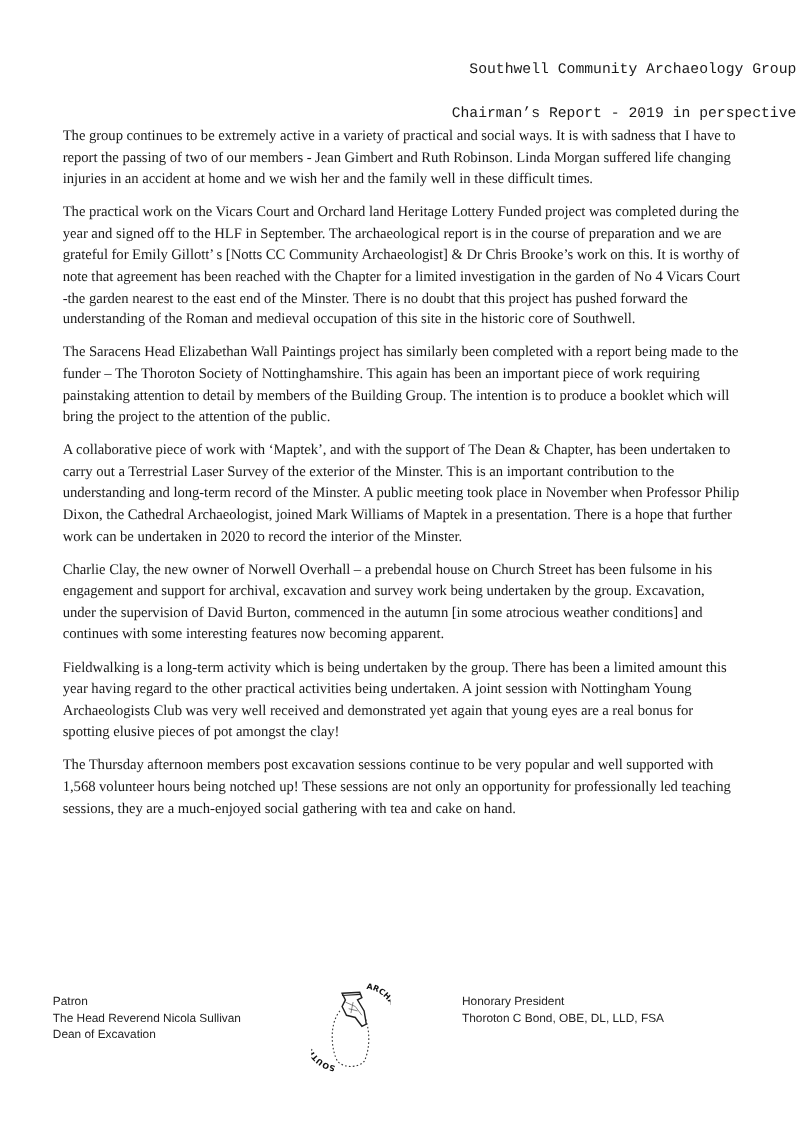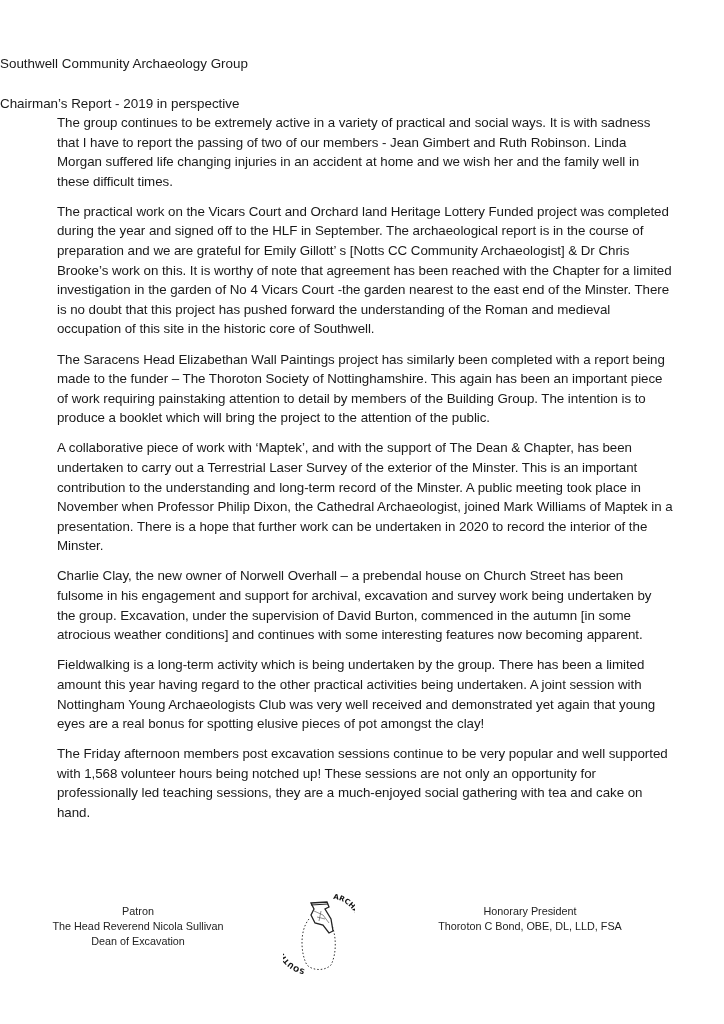--- a/index.html
+++ b/index.html
@@ -2,30 +2,30 @@
 <html><head>
   <meta charset="utf-8">
   <style>
     html, body { margin: 0; padding: 0; background: #ffffff; }
     body {
       width: 724px; height: 1024px; overflow: hidden; position: relative;
       font-family: "Liberation Sans", "DejaVu Sans", sans-serif;
       color: #1a1a1a;
     }
     .page { position: absolute; left: 0; top: 0; width: 724px; height: 1024px; }
-    .title-block { position: absolute; left: 0; width: 724px; text-align: left; font-size: 13.4px; }
+    .title-block { position: absolute; left: 0; width: 724px; text-align: right; font-size: 13.4px; font-family: Liberation Mono, monospace; }
     .org-title { top: 56px; }
     .report-title { top: 84px; margin-top: 12px; }
     .body-text {
       position: absolute; left: 57px; width: 616px; top: 113px;
-      font-size: 13.35px; line-height: 19.6px; letter-spacing: -0.05px;
+      font-size: 13.35px; line-height: 19.6px; letter-spacing: -0.05px; font-family: Liberation Serif, serif;
     }
     .body-text p { margin: 0 0 10.5px 0; }
     .footer-col {
-      position: absolute; top: 904px; text-align: center;
+      position: absolute; top: 904px; text-align: left;
       font-size: 10.8px; line-height: 14.8px; color: #222;
     }
     .patron { left: 48px; width: 180px; }
     .president { left: 420px; width: 220px; }
     .patron div, .president div { white-space: nowrap; }
     .logo { position: absolute; left: 283px; top: 893px; width: 72px; height: 86px; }
   </style>
 </head>
 <body>
 
@@ -33,21 +33,21 @@
   <div class="title-block org-title">Southwell Community Archaeology Group</div>
   <div class="title-block report-title">Chairman’s Report - 2019 in perspective</div>
 
   <div class="body-text">
     <p>The group continues to be extremely active in a variety of practical and social ways. It is with sadness that I have to report the passing of two of our members - Jean Gimbert and Ruth Robinson. Linda Morgan suffered life changing injuries in an accident at home and we wish her and the family well in these difficult times.</p>
     <p>The practical work on the Vicars Court and Orchard land Heritage Lottery Funded project was completed during the year and signed off to the HLF in September. The archaeological report is in the course of preparation and we are grateful for Emily Gillott’ s [Notts CC Community Archaeologist] &amp; Dr Chris Brooke’s work on this. It is worthy of note that agreement has been reached with the Chapter for a limited investigation in the garden of No 4 Vicars Court -the garden nearest to the east end of the Minster. There is no doubt that this project has pushed forward the understanding of the Roman and medieval occupation of this site in the historic core of Southwell.</p>
     <p>The Saracens Head Elizabethan Wall Paintings project has similarly been completed with a report being made to the funder – The Thoroton Society of Nottinghamshire. This again has been an important piece of work requiring painstaking attention to detail by members of the Building Group. The intention is to produce a booklet which will bring the project to the attention of the public.</p>
     <p>A collaborative piece of work with ‘Maptek’, and with the support of The Dean &amp; Chapter, has been undertaken to carry out a Terrestrial Laser Survey of the exterior of the Minster. This is an important contribution to the understanding and long-term record of the Minster. A public meeting took place in November when Professor Philip Dixon, the Cathedral Archaeologist, joined Mark Williams of Maptek in a presentation. There is a hope that further work can be undertaken in 2020 to record the interior of the Minster.</p>
     <p>Charlie Clay, the new owner of Norwell Overhall – a prebendal house on Church Street has been fulsome in his engagement and support for archival, excavation and survey work being undertaken by the group. Excavation, under the supervision of David Burton, commenced in the autumn [in some atrocious weather conditions] and continues with some interesting features now becoming apparent.</p>
     <p>Fieldwalking is a long-term activity which is being undertaken by the group. There has been a limited amount this year having regard to the other practical activities being undertaken. A joint session with Nottingham Young Archaeologists Club was very well received and demonstrated yet again that young eyes are a real bonus for spotting elusive pieces of pot amongst the clay!</p>
-    <p>The Friday afternoon members post excavation sessions continue to be very popular and well supported with 1,568 volunteer hours being notched up! These sessions are not only an opportunity for professionally led teaching sessions, they are a much-enjoyed social gathering with tea and cake on hand.</p>
+    <p>The Thursday afternoon members post excavation sessions continue to be very popular and well supported with 1,568 volunteer hours being notched up! These sessions are not only an opportunity for professionally led teaching sessions, they are a much-enjoyed social gathering with tea and cake on hand.</p>
   </div>
 
   <div class="footer-col patron">
     <div>Patron</div>
     <div>The Head Reverend Nicola Sullivan</div>
     <div>Dean of Excavation</div>
   </div>
 
   <svg class="logo" viewBox="0 0 72 86">
     <defs>

